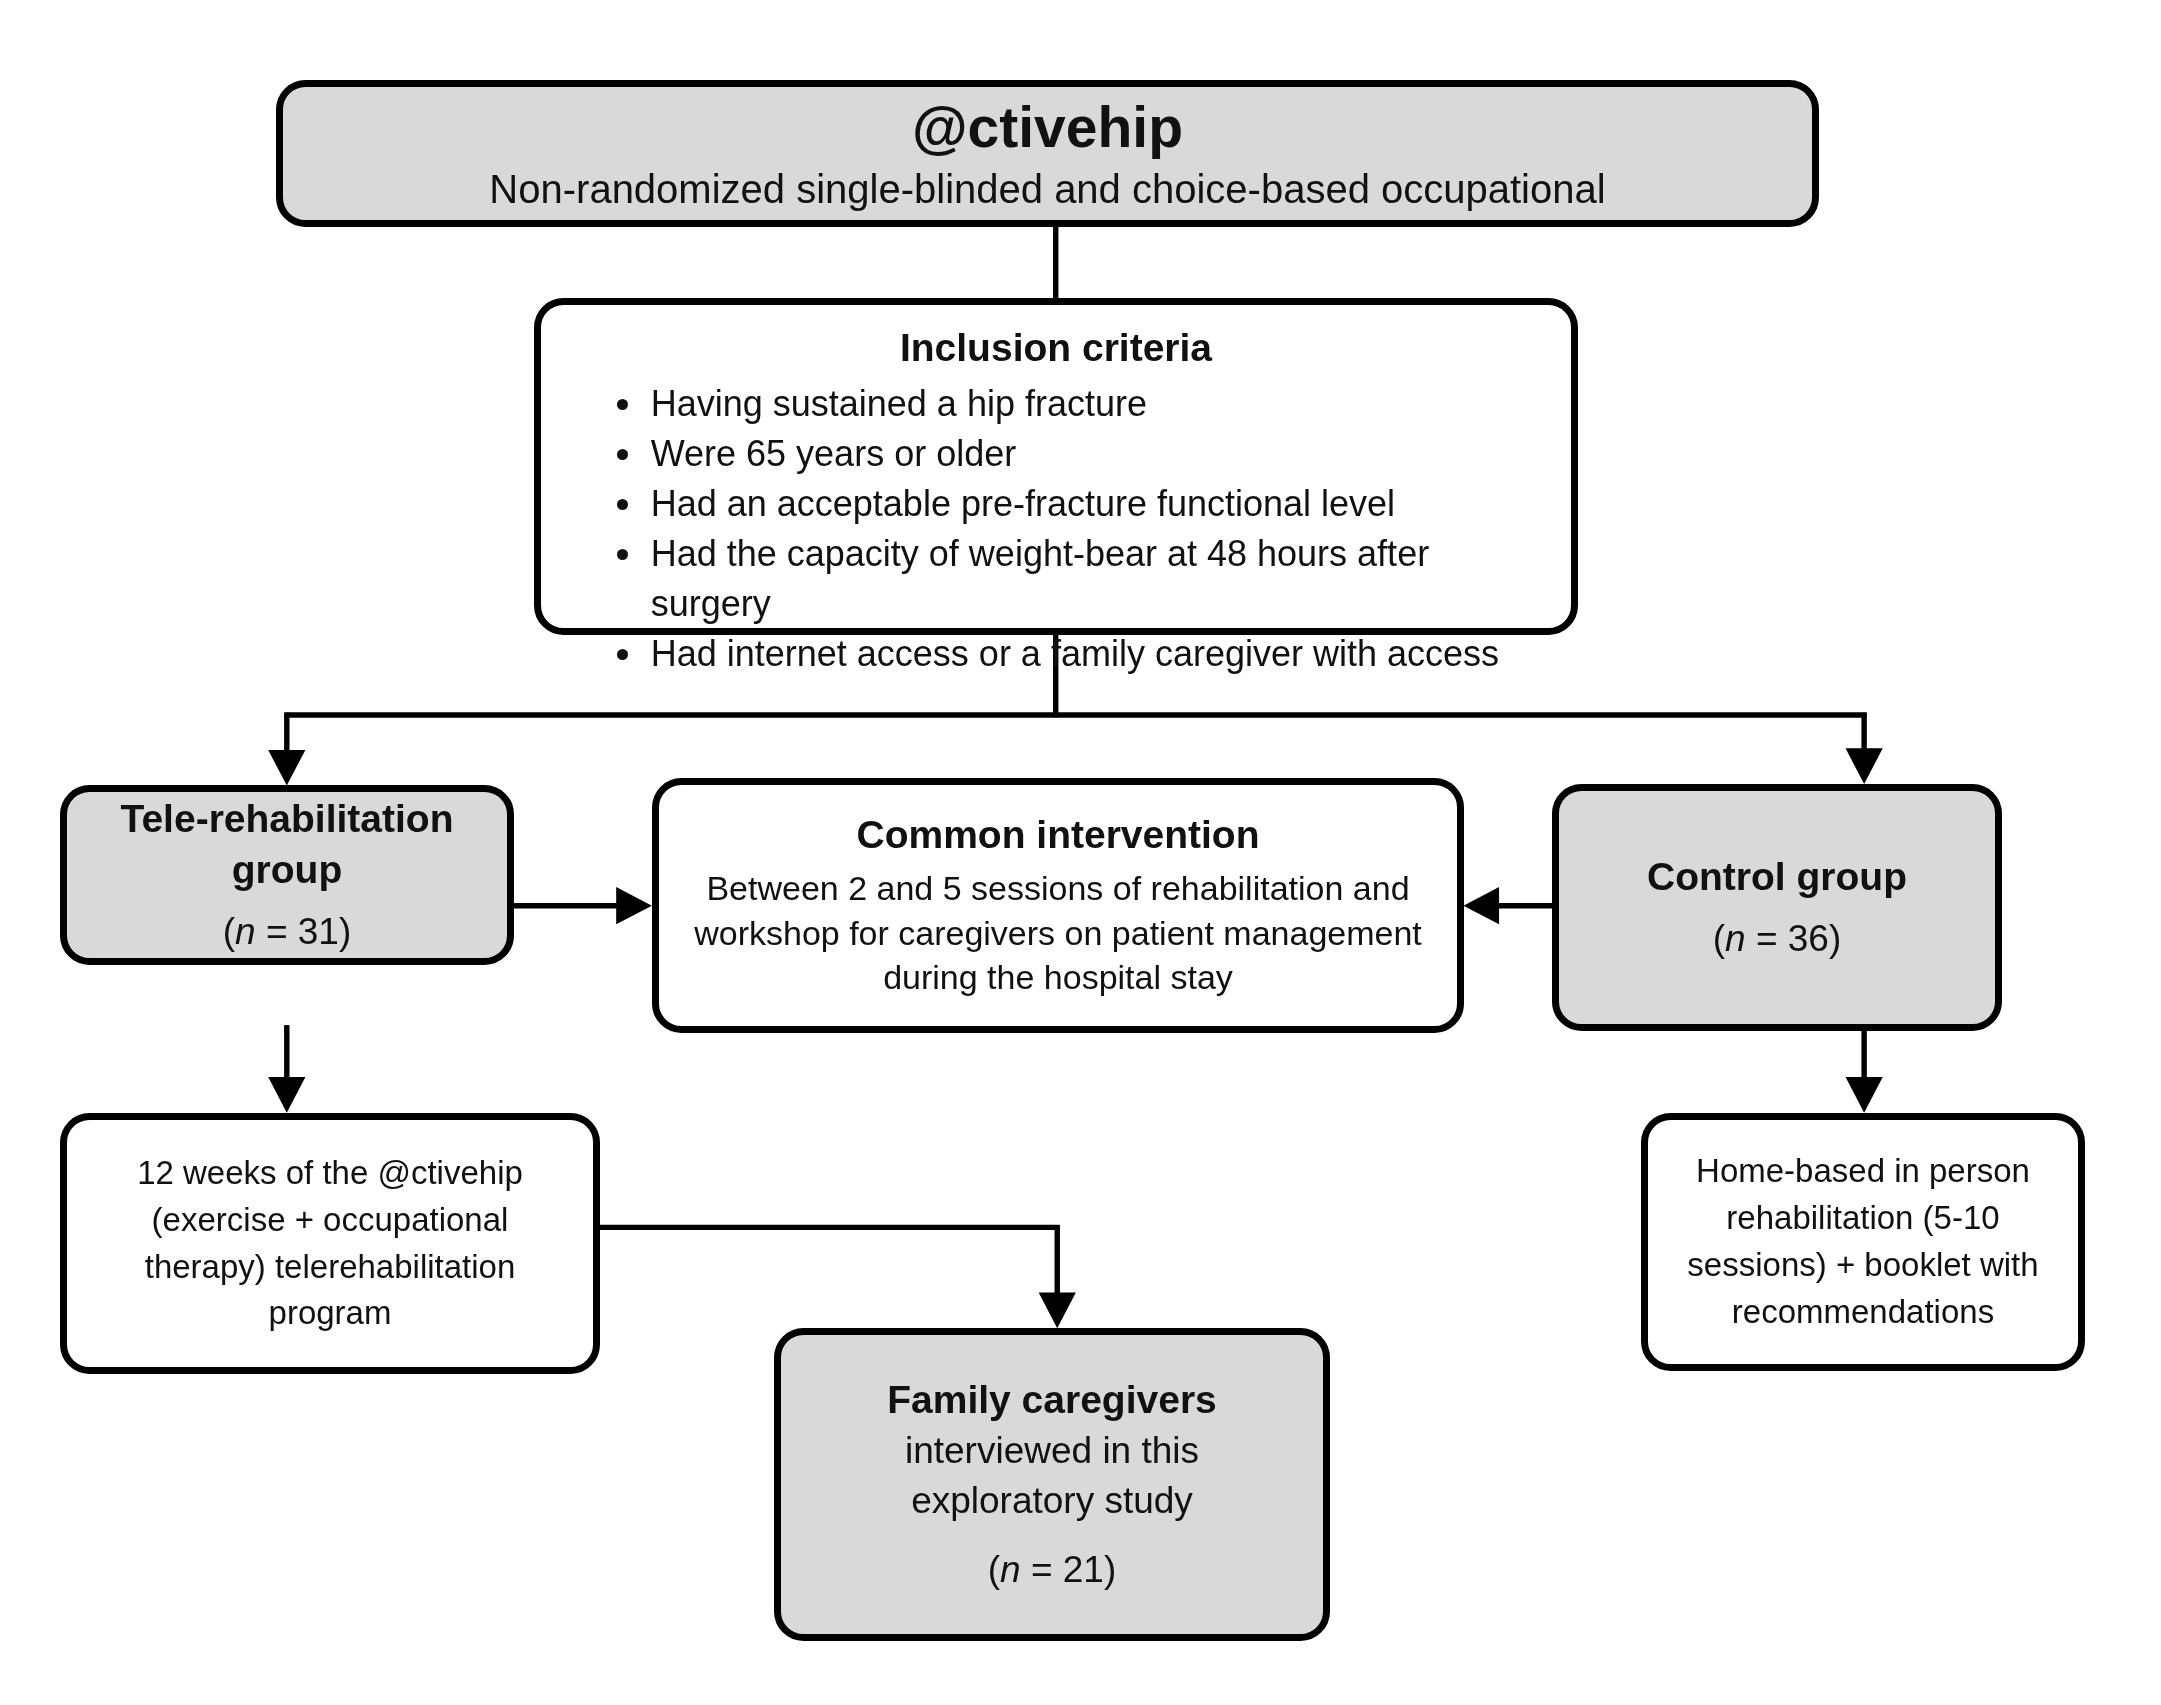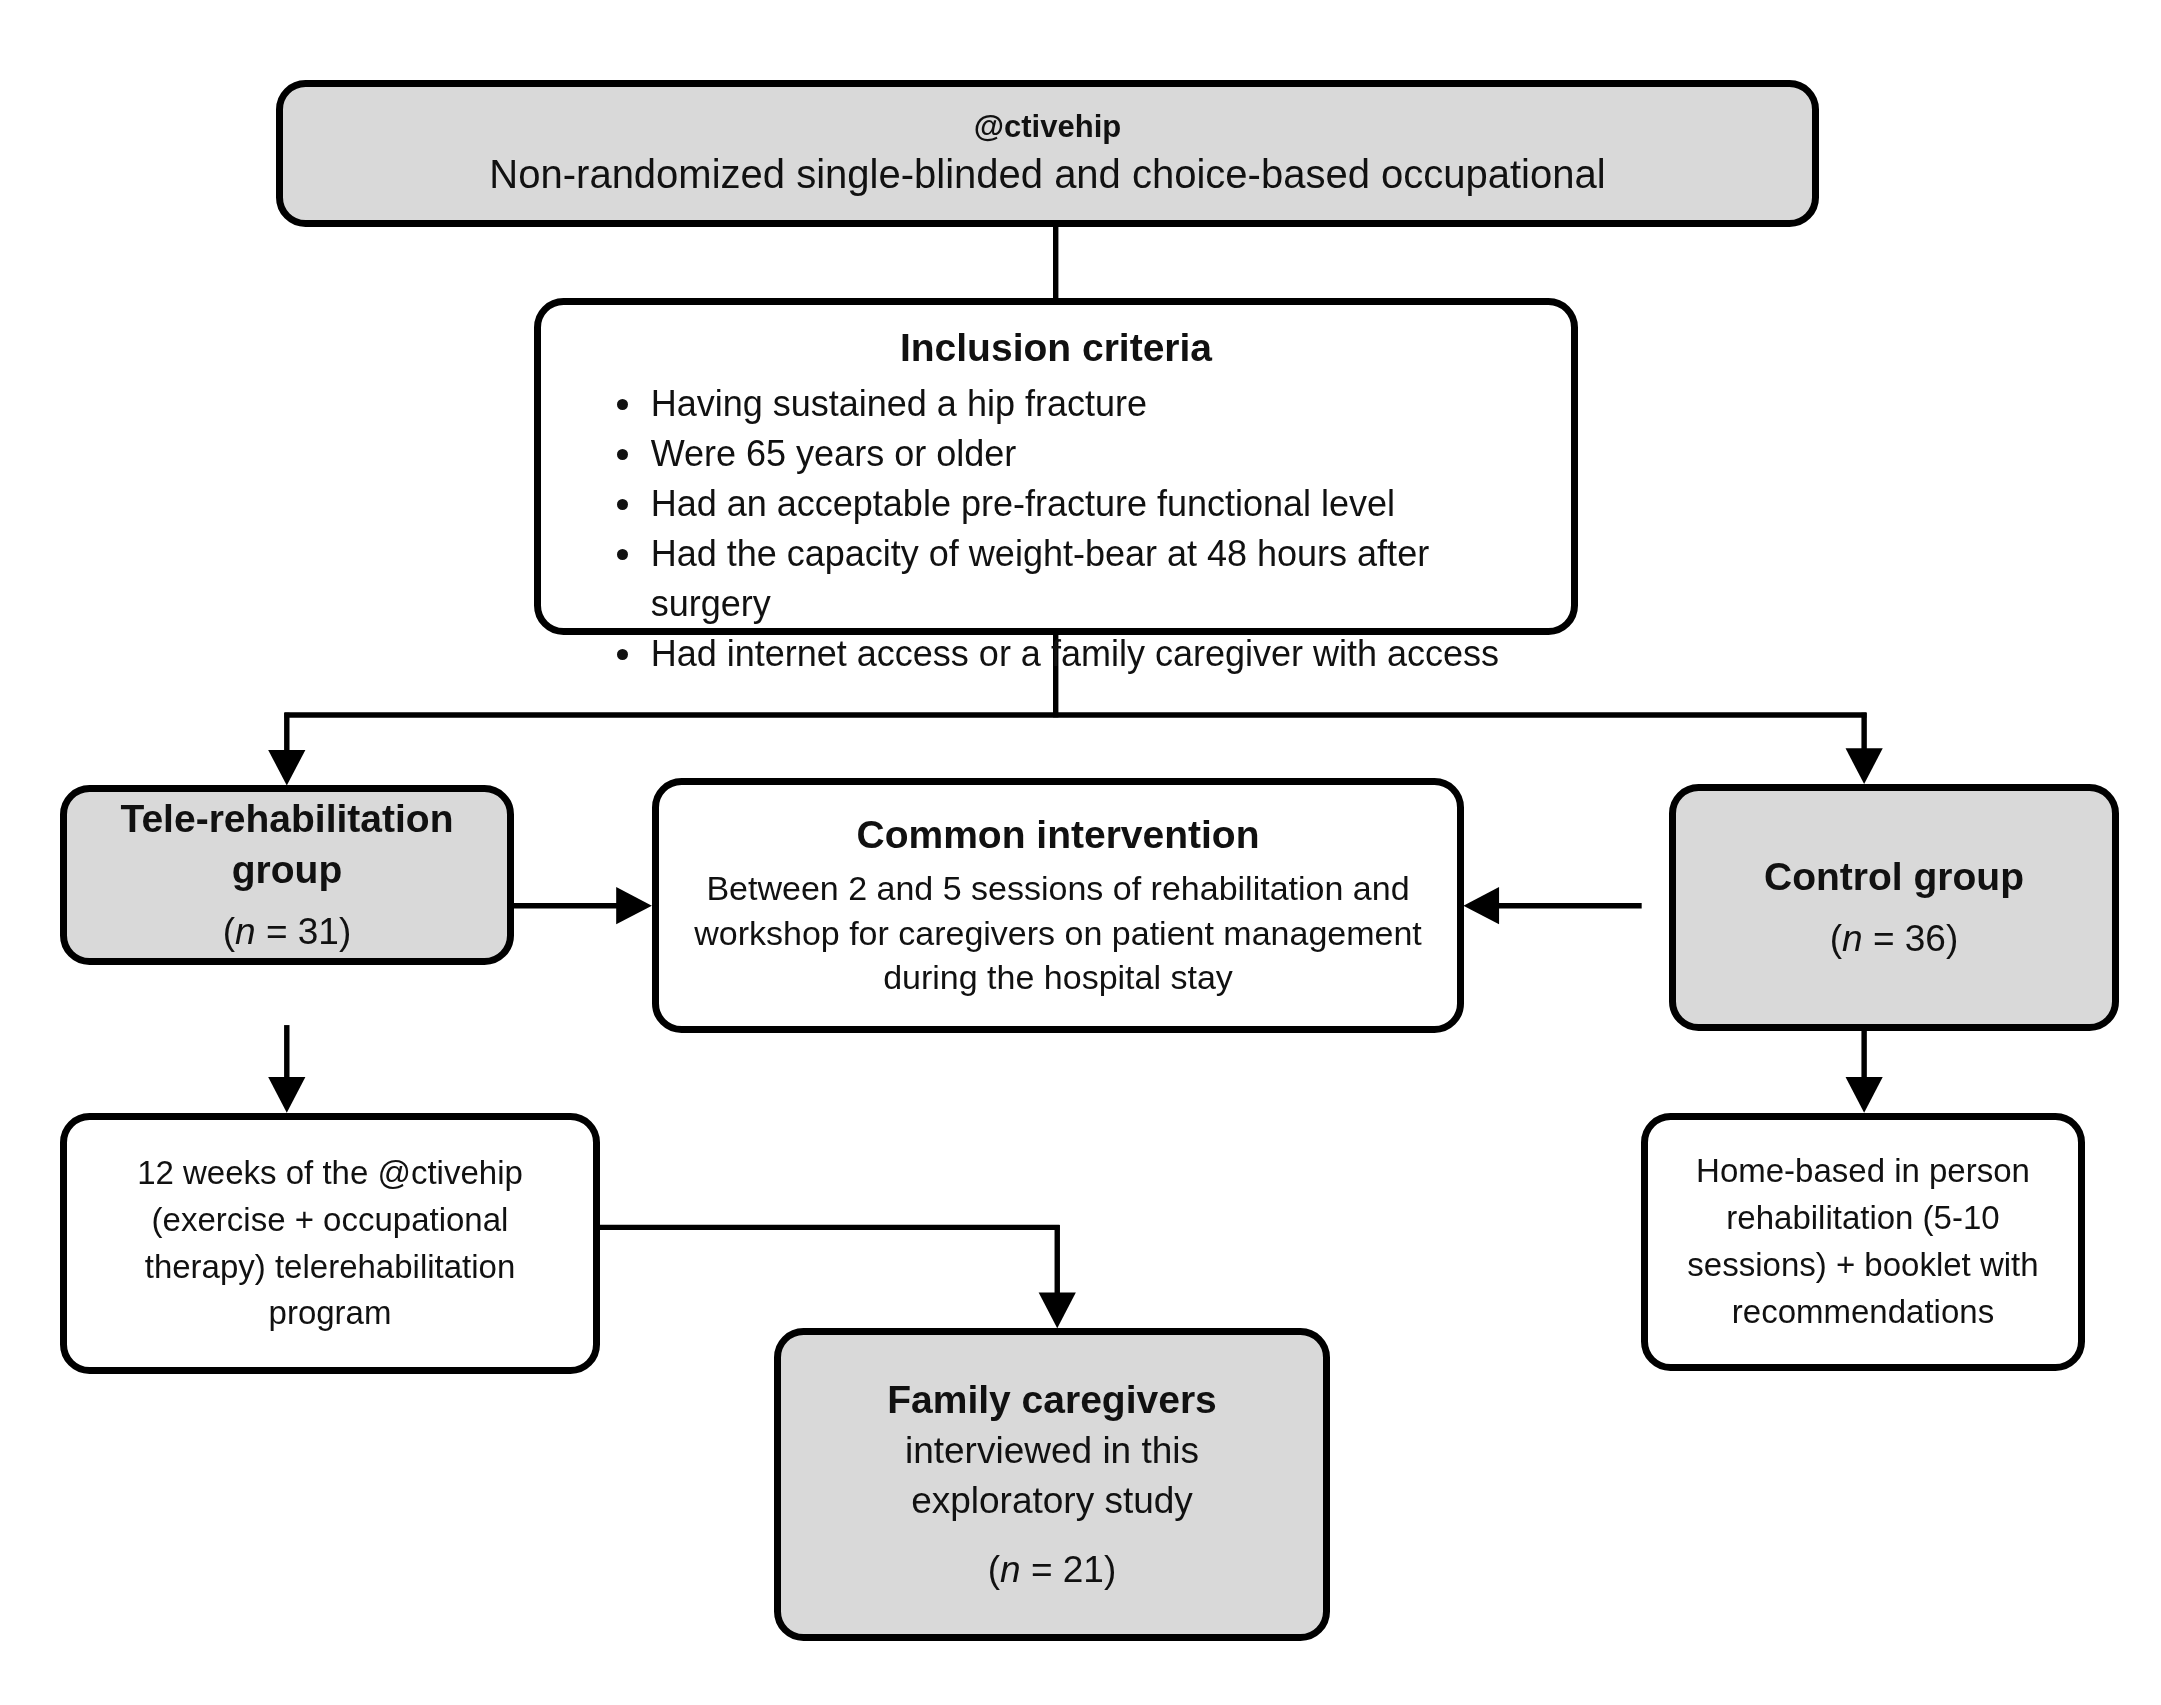--- a/index.html
+++ b/index.html
@@ -18,21 +18,21 @@
   .box{
     position:absolute;
     border:7px solid var(--border);
     border-radius:29.5px;
     display:flex;flex-direction:column;justify-content:center;align-items:center;
     text-align:center;
     padding:15.5px 23px;
   }
   .box.gray{background:var(--gray);}
   .box.white{background:var(--white);}
-  .title-lg{font-weight:bold;font-size:31px;line-height:1.2;}
+  .title-lg{font-weight:bold;font-size:57px;line-height:1.2;}
   .subtitle{font-size:40px;line-height:1.25;margin-top:3.1px;}
   .group-title{font-weight:bold;font-size:39px;line-height:1.3;}
   .n-line{font-size:37px;line-height:1.3;margin-top:12.4px;}
   .n-line i{font-style:italic;}
   .inclusion-box{justify-content:flex-start;align-items:stretch;text-align:left;padding:18.6px 31px 15.5px 31px;}
   .inclusion-title{font-weight:bold;font-size:39px;line-height:1.25;text-align:center;margin-bottom:6.2px;}
   .inclusion-list{margin:0;padding:0 0 0 74px;list-style:disc;}
   .inclusion-list li{font-size:36px;line-height:50px;padding-left:4.7px;}
   .common-title{font-weight:bold;font-size:39px;line-height:1.25;margin-bottom:6.2px;}
   .common-body{font-size:34px;line-height:1.32;}
@@ -97,21 +97,21 @@
   <div class="box gray" style="left:60px;top:785px;width:454px;height:180px;text-align:center;">
     <div class="group-title">Tele-rehabilitation group</div>
     <div class="n-line"><span>(</span><i>n</i><span> = 31)</span></div>
   </div>
 
   <div class="box white" style="left:652px;top:778px;width:812px;height:255px;padding:15.5px 31px;">
     <div class="common-title">Common intervention</div>
     <div class="common-body">Between 2 and 5 sessions of rehabilitation and workshop for caregivers on patient management during the hospital stay</div>
   </div>
 
-  <div class="box gray" style="left:1669px;top:784px;width:450px;height:247px;">
+  <div class="box gray" style="left:1552px;top:784px;width:450px;height:247px;">
     <div class="group-title">Control group</div>
     <div class="n-line"><span>(</span><i>n</i><span> = 36)</span></div>
   </div>
 
   <div class="box white" style="left:60px;top:1113px;width:540px;height:261px;padding:15.5px 26px;">
     <div class="small-body">12 weeks of the @ctivehip (exercise + occupational therapy) telerehabilitation program</div>
   </div>
 
   <div class="box white" style="left:1641px;top:1113px;width:444px;height:258px;padding:15.5px 26px;">
     <div class="small-body">Home-based in person rehabilitation (5-10 sessions) + booklet with recommendations</div>

